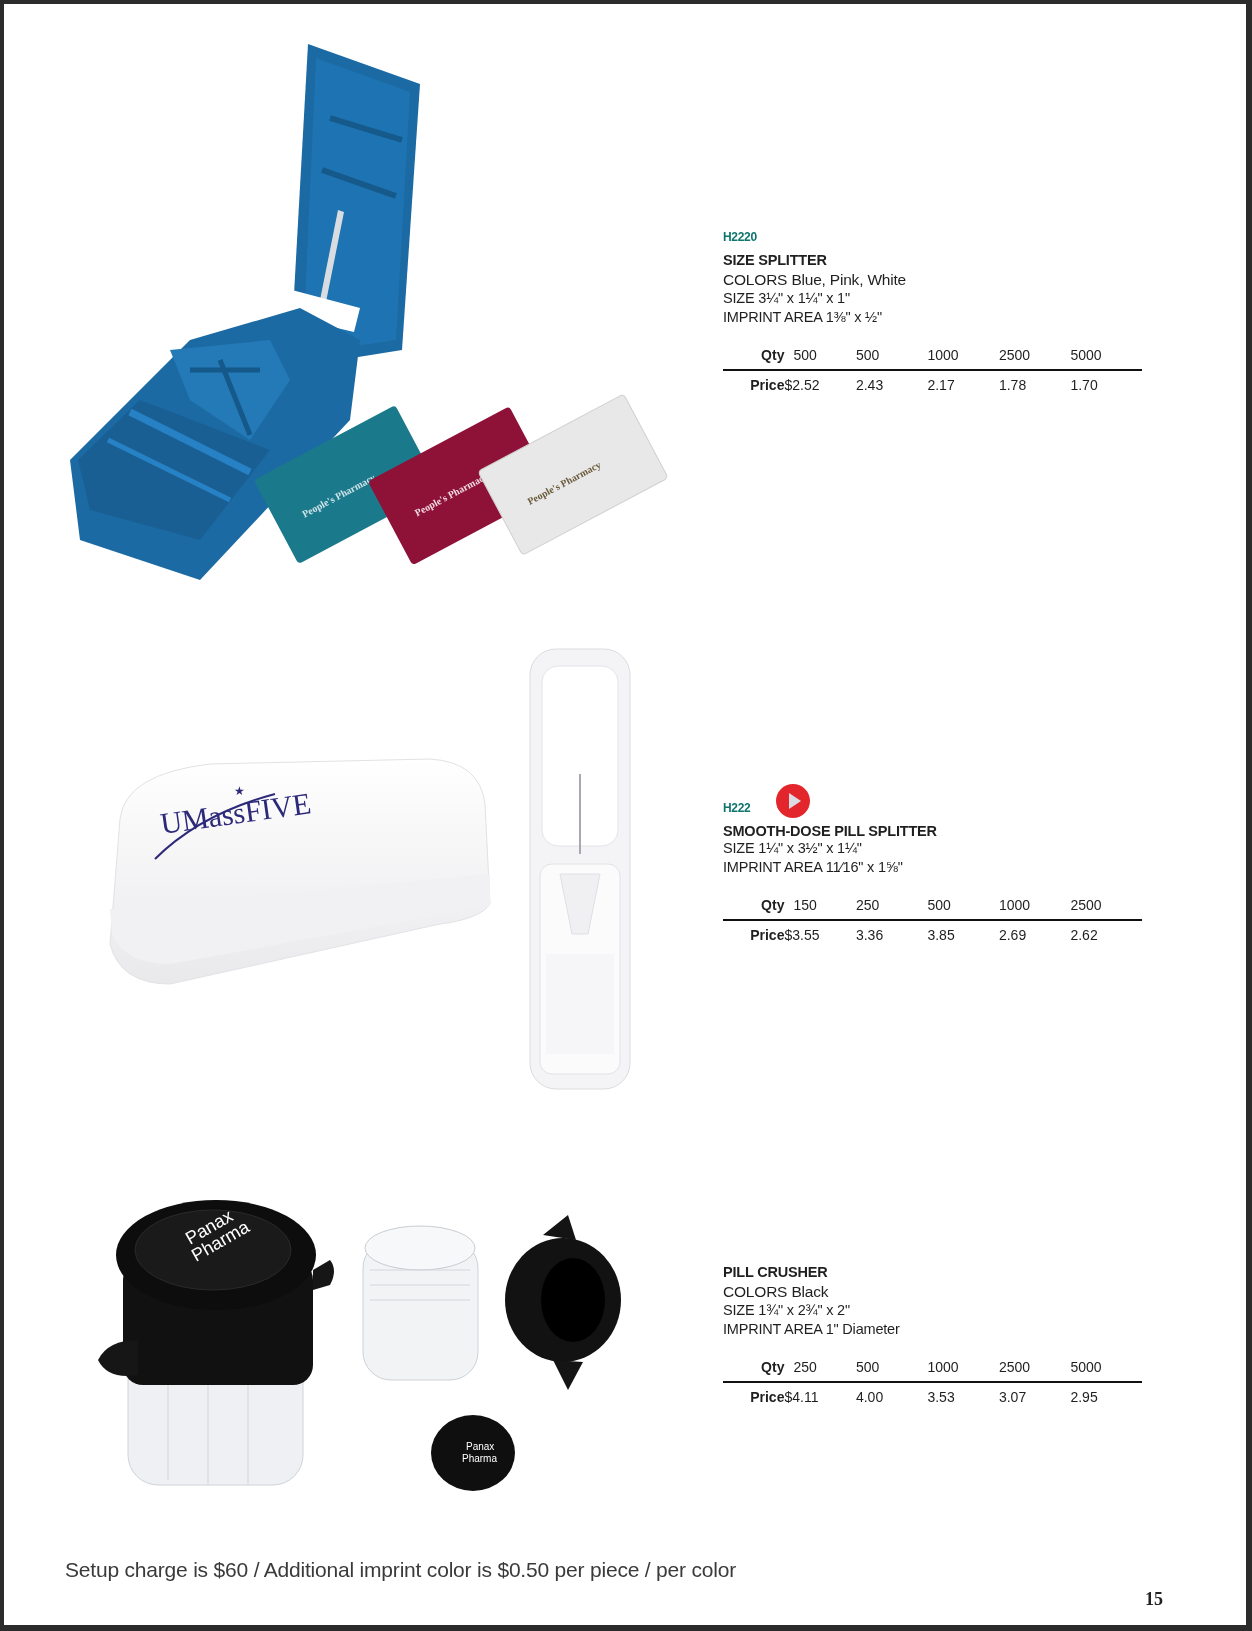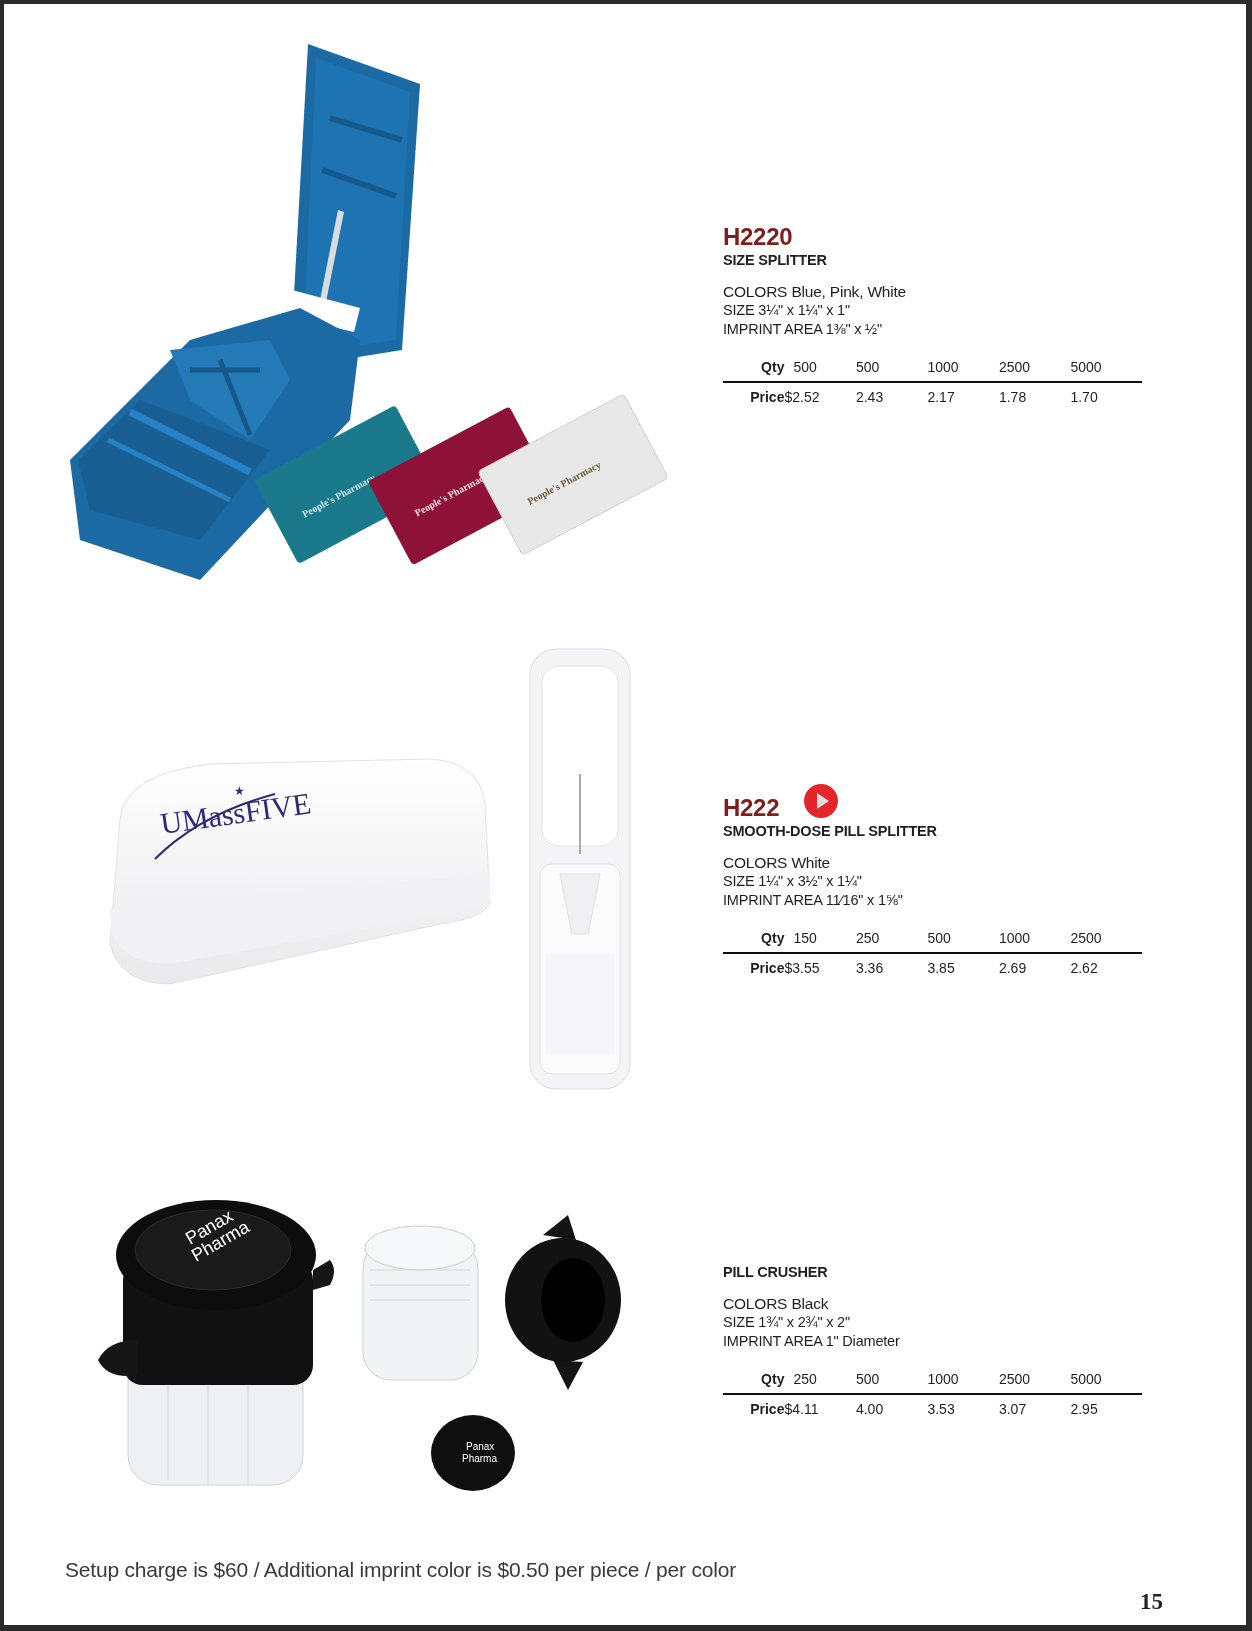--- a/index.html
+++ b/index.html
@@ -8,42 +8,42 @@
     background: #2b2b2b;
     font-family: "Liberation Sans", sans-serif;
   }
   .page {
     position: absolute; left: 4px; top: 4px; width: 1242px; height: 1621px;
     background: #ffffff; overflow: hidden;
   }
   .product-img { position: absolute; }
   .info { position: absolute; left: 719px; width: 440px; color: #1f1f1f; }
   .sku-row { display: flex; align-items: center; height: 24px; }
-  .sku { font-weight: bold; font-size: 24px; letter-spacing: -0.3px; color: #7f1d1d; }
+  .sku { font-weight: bold; font-size: 12px; letter-spacing: -0.3px; color: #0f766e; }
   .play {
     width: 34px; height: 34px; border-radius: 50%; background: #e3262b;
     position: relative; margin-left: 25px; margin-top: -14px; cursor: pointer;
   }
   .play::after {
     content: ""; position: absolute; left: 13px; top: 9px;
     border-left: 12px solid #dcdde2; border-top: 8px solid transparent; border-bottom: 8px solid transparent;
   }
   .name { font-weight: bold; font-size: 14.5px; margin-top: 3px; letter-spacing: -0.2px; }
   .spec { font-size: 14.5px; line-height: 19px; letter-spacing: -0.2px; }
   .spec .k { font-weight: normal; }
-  .spec.colors { font-size: 15.5px; margin-top: 14px; }
+  .spec.colors { font-size: 15.5px; margin-top: 2px; }
   table.prices { border-collapse: collapse; margin-top: 14px; width: 419px; font-size: 14px; }
   table.prices td { padding: 0; height: 28px; }
   table.prices td.lbl { font-weight: bold; width: 61px; text-align: right; }
   table.prices tr.qty td { border-bottom: 2px solid #111; height: 28px; vertical-align: middle; }
   table.prices tr.price td { height: 28px; vertical-align: middle; }
   table.prices td.v { width: 71px; }
   table.prices td.v.first { padding-left: 9px; width: 62px; }
   .footer { position: absolute; left: 61px; color: #3a3a3a; font-size: 21px; letter-spacing: -0.2px; }
-  .pagenum { position: absolute; right: 83px; top: 1585px; font-family: "Liberation Serif", serif; font-weight: bold; font-size: 23px; color: #222; text-align: right; }
+  .pagenum { position: absolute; right: 83px; top: 1585px; font-family: "Liberation Serif", serif; font-weight: bold; font-size: 18px; color: #222; text-align: right; }
 </style>
 </head>
 <body>
 
 <div class="page">
 
   <div>
     <svg class="product-img" style="left:56px;top:36px" width="610" height="540" viewBox="0 0 610 540">
 
       <polygon points="248,4 360,44 342,310 292,318 232,290" fill="#1b6aa3"></polygon>
@@ -139,24 +139,20 @@
       <polygon points="460,230 500,230 488,290 472,290" fill="#f0f0f3" stroke="#e0e0e4"></polygon>
       <rect x="446" y="310" width="68" height="100" fill="#f6f6f8"></rect>
     </svg>
 
     <div class="info" style="top:792px">
       <div class="sku-row">
         <span class="sku">H222</span>
         <span class="play"></span>
       </div>
       <div class="name">SMOOTH-DOSE PILL SPLITTER</div>
-      <div class="spec colors">
-        <span class="k">COLORS</span>
-        <span>White</span>
-      </div>
       <div class="spec">
         <span class="k">SIZE</span>
         <span>1¼" x 3½" x 1¼"</span>
       </div>
       <div class="spec">
         <span class="k">IMPRINT AREA</span>
         <span>11⁄16" x 1⅝"</span>
       </div>
       <table class="prices">
         <tbody>

